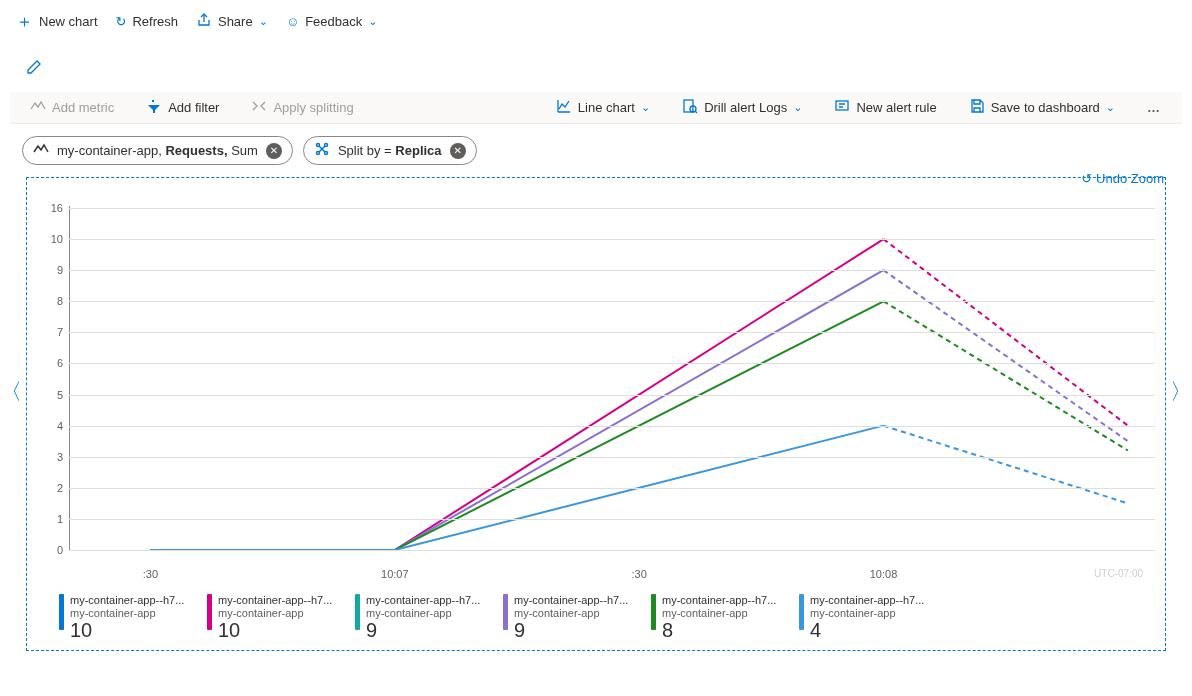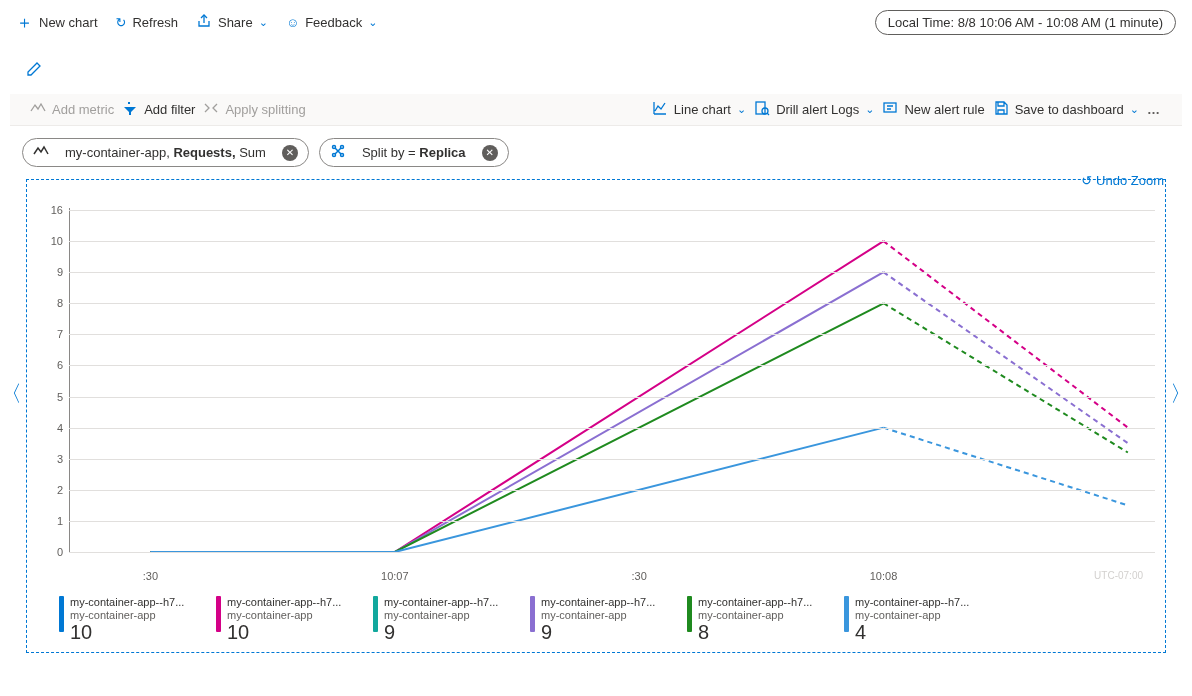--- a/index.html
+++ b/index.html
@@ -8,47 +8,47 @@
   .top-toolbar { display: flex; align-items: center; justify-content: space-between; padding: 10px 16px 8px 16px; }
   .tool-group { display: flex; align-items: center; gap: 18px; }
   .tool-btn { display: flex; align-items: center; gap: 6px; cursor: pointer; color: #323130; }
   .tool-btn .blue { color: #0078d4; }
   .chev { color: #0078d4; font-size: 11px; }
   .time-pill { border: 1px solid #605e5c; border-radius: 14px; padding: 4px 12px; font-size: 13px; }
 
   .title-row { padding: 18px 26px 12px 26px; display: flex; align-items: center; gap: 10px; font-size: 17px; }
 
   .filter-bar { display: flex; align-items: center; justify-content: space-between; background: #faf9f8; border-bottom: 1px solid #edebe9; padding: 6px 20px; margin: 0 10px; }
-  .filter-left, .filter-right { display: flex; align-items: center; gap: 8px; }
+  .filter-left, .filter-right { display: flex; align-items: center; gap: 32px; }
   .filter-btn { display: flex; align-items: center; gap: 6px; cursor: pointer; font-size: 13px; }
   .disabled { color: #a19f9d; cursor: default; }
 
   .chip-row { display: flex; gap: 10px; padding: 12px 22px; }
-  .chip { display: flex; align-items: center; gap: 16px; border: 1px solid #8a8886; border-radius: 16px; padding: 4px 10px; font-size: 13px; }
+  .chip { display: flex; align-items: center; gap: 8px; border: 1px solid #8a8886; border-radius: 16px; padding: 4px 10px; font-size: 13px; }
   .chip-close { width: 16px; height: 16px; border-radius: 50%; background: #605e5c; color: #fff; display: inline-flex; align-items: center; justify-content: center; font-size: 10px; cursor: pointer; }
 
   .chart-zone { position: relative; margin: 0 26px; }
   .undo-zoom { position: absolute; right: 2px; top: -6px; color: #0078d4; font-size: 13px; display: flex; align-items: center; gap: 4px; cursor: pointer; }
   .chart-border { border: 1.5px dashed #0078d4; padding: 10px 4px 6px 4px; }
 
   .navchev { position: absolute; top: 200px; font-size: 22px; color: #0078d4; cursor: pointer; }
   .navchev.left { left: -26px; }
   .navchev.right { right: -26px; }
 
   .plot-wrap { position: relative; height: 380px; margin-left: 38px; margin-right: 6px; }
   .grid-line { position: absolute; left: 0; right: 0; border-top: 1px solid #e1dfdd; }
   .ytick { position: absolute; right: calc(100% + 6px); transform: translateY(-50%); font-size: 11px; color: #605e5c; text-align: right; width: 24px; }
   .y-axis-line { position: absolute; left: 0; top: 18px; bottom: 18px; width: 1px; background: #8a8886; }
   .xlabel-row { position: relative; height: 22px; margin-left: 38px; margin-right: 6px; font-size: 11px; color: #605e5c; }
   .xlabel { position: absolute; transform: translateX(-50%); }
   .tz { position: absolute; right: 12px; color: #d2d0ce; font-size: 10px; }
 
   svg.lines { position: absolute; left: 0; top: 0; width: 100%; height: 100%; }
 
-  .legend-row { display: flex; flex-wrap: nowrap; gap: 17px; padding: 4px 4px 2px 28px; }
+  .legend-row { display: flex; flex-wrap: nowrap; gap: 8px; padding: 4px 4px 2px 28px; }
   .legend-item { display: flex; align-items: flex-start; gap: 6px; width: 140px; flex: 0 0 auto; }
   .legend-swatch { width: 5px; height: 36px; border-radius: 1px; flex:0 0 auto; }
   .legend-text { display: flex; flex-direction: column; line-height: 1.15; overflow: hidden; }
   .legend-name { font-size: 11px; color: #323130; white-space: nowrap; overflow: hidden; text-overflow: ellipsis; max-width: 130px;}
   .legend-sub { font-size: 11px; color: #605e5c; white-space: nowrap;}
   .legend-val { font-size: 20px; font-weight: 400; }
   svg.icon { width: 16px; height: 16px; }
 </style>
 </head>
 <body>
@@ -72,23 +72,20 @@
           </svg>
       </span>
       <span>Share</span>
       <span class="chev">⌄</span>
     </div>
     <div class="tool-btn">
       <span class="blue">☺</span>
       <span>Feedback</span>
       <span class="chev">⌄</span>
     </div>
-  </div>
-  <div class="time-pill">
-    <span>Local Time: 8/8 10:06 AM - 10:08 AM (1 minute)</span>
   </div>
 </div>
 
 <div class="title-row">
   <span style="color:#0078d4;cursor:pointer;">
     <svg class="icon" viewBox="0 0 16 16" fill="none" stroke="currentColor" stroke-width="1.3">
         <path d="M11 2l3 3-9 9H2v-3z"></path>
       </svg>
   </span>
 </div>

